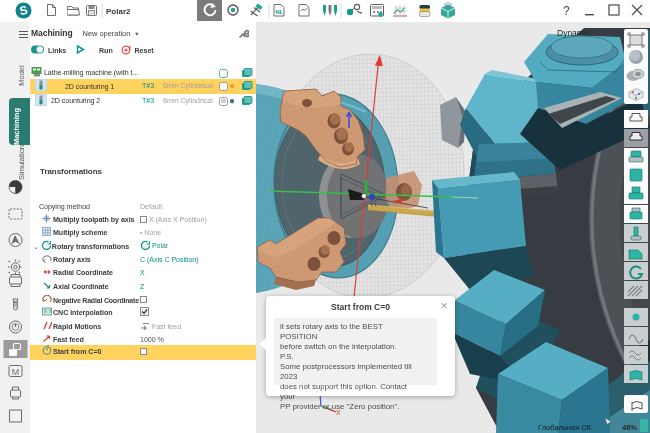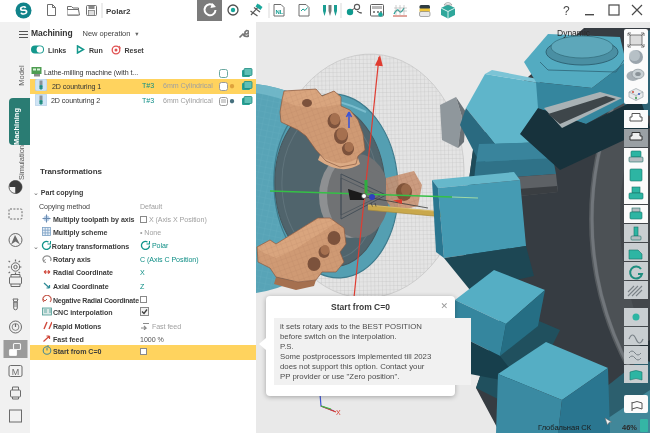--- a/index.html
+++ b/index.html
@@ -146,21 +146,21 @@
 </div>
 <div class="row" style="top:22px;height:15px;line-height:15px">
 <svg width="13" height="9" style="vertical-align:-1px;margin-left:1px">
           <rect width="13" height="8" y="0.5" rx="4" fill="#14988d"></rect>
           <circle cx="8.8" cy="4.5" r="3.2" fill="#fff"></circle>
         </svg>
 <b style="margin-left:2px">Links</b>
 <svg width="9" height="9" style="margin-left:8px;vertical-align:-1px">
           <path d="M1.5,1 l6,3.5 -6,3.5z" fill="none" stroke="#14988d" stroke-width="1.5"></path>
         </svg>
-<b style="margin-left:2px">Run</b>
+<b style="margin-left:12px">Run</b>
 <svg width="10" height="10" style="margin-left:6px;vertical-align:-2px">
           <circle cx="5" cy="5" r="3.8" fill="none" stroke="#e05252" stroke-width="1.3"></circle>
           <circle cx="5" cy="5" r="1.5" fill="#e05252"></circle>
           <path d="M8,1 l1.5,2.5" stroke="#e05252" stroke-width="1.2"></path>
         </svg>
 <b style="margin-left:2px">Reset</b>
 </div>
 
 <div class="row" style="top:44px;height:13px">
 <svg width="11" height="11" style="margin-left:1px;vertical-align:-2px">
@@ -178,21 +178,21 @@
           <rect x="3" y="0.5" width="8" height="7" rx="1" fill="#5fc0b6" stroke="#1d8a7f" stroke-width=".8"></rect>
         </svg>
 </div>
 <div class="row hl" style="top:57px;height:14.5px;line-height:14.5px">
 <svg width="12" height="12" style="margin-left:5px;vertical-align:-2.5px">
           <rect x="0" y="0" width="12" height="12" rx="2" fill="#cfe4f5" stroke="#a8c4de" stroke-width="0.6"></rect>
           <rect x="4.5" y="1.5" width="3" height="4.5" fill="#8a9298"></rect>
           <path d="M4.5,6 h3 v3.5 l-1.5,1.5 -1.5,-1.5 z" fill="#2d9a8c"></path>
           <path d="M4.5,7.5 h3 m-3,1.5 h3" stroke="#1d7a6e" stroke-width="0.6"></path>
         </svg>
-<span style="margin-left:3px;color:#333">2D counturing 1</span>
+<span style="margin-left:16px;color:#333">2D counturing 1</span>
 <span class="teal" style="position:absolute;left:112px">T#3</span>
 <span class="gray" style="position:absolute;left:133px">6mm Cylindrical</span>
 <svg width="9" height="9" style="position:absolute;left:189px;top:3px">
           <rect x="0.5" y="0.5" width="8" height="8" rx="2" fill="#fff" stroke="#9a9a9a"></rect>
         </svg>
 <span style="position:absolute;left:199px;top:0;color:#dfa23c;font-size:10px">●</span>
 <svg width="12" height="11" style="position:absolute;left:211px;top:2px">
           <rect x="1" y="2" width="8" height="7" rx="1" fill="#27a094"></rect>
           <rect x="3" y="0.5" width="8" height="7" rx="1" fill="#5fc0b6" stroke="#1d8a7f" stroke-width=".8"></rect>
         </svg>
@@ -212,21 +212,20 @@
           <path d="M2,3 h5 m-5,2 h5" stroke="#8a8a8a" stroke-width=".8"></path>
         </svg>
 <span style="position:absolute;left:199px;top:0;color:#46707e;font-size:10px">●</span>
 <svg width="12" height="11" style="position:absolute;left:211px;top:2px">
           <rect x="1" y="2" width="8" height="7" rx="1" fill="#27a094"></rect>
           <rect x="3" y="0.5" width="8" height="7" rx="1" fill="#5fc0b6" stroke="#1d8a7f" stroke-width=".8"></rect>
         </svg>
 </div>
 
 <div class="row" style="top:143px"><b style="margin-left:10px;font-size:8px;color:#3a3a3a">Transformations</b></div>
-<div class="row" style="top:165px"><span style="margin-left:3px;color:#666">⌄</span> <b>Part copying</b></div>
 <div class="row" style="top:179px"><span style="margin-left:9px;color:#3e3e3e;font-weight:normal">Copying method</span><span class="val gray">Default</span></div>
 <div class="row" style="top:192px"><span class="ricon" style="margin-left:12px"><svg width="9" height="9">
             <circle cx="4.5" cy="4.5" r="3" fill="#b8cfe8"></circle>
             <path d="M4.5,0.5 v8 M0.5,4.5 h8" stroke="#6b8bb0" stroke-width="1"></path>
           </svg></span><b>Multiply toolpath by axis</b><span class="val"><span class="cbx"></span><span class="gray" style=""> X (Axis X Position)</span></span></div>
 <div class="row" style="top:205px"><span class="ricon" style="margin-left:12px"><svg width="9" height="9">
             <rect x="0.5" y="0.5" width="8" height="8" fill="#e8f0f8" stroke="#7aa0c4" stroke-width=".8"></rect>
             <path d="M3.2,0.5 v8 M5.9,0.5 v8 M0.5,3.2 h8 M0.5,5.9 h8" stroke="#7aa0c4" stroke-width=".8"></path>
           </svg></span><b>Multiply scheme</b><span class="val gray">•&nbsp;None</span></div>
 <div class="row" style="top:218px"><span style="margin-left:3px;color:#666">⌄</span> <span class="ricon"><svg width="10" height="10">
@@ -476,21 +475,21 @@
 <path d="M630,380 v-8 q6,-3 12,0 v8 q-6,-3 -12,0 z" fill="#2db5a3" stroke="#17746a" stroke-width="0.6"></path>
 <path d="M632,411 v-9 m0,1 q5,-3 10,0 v6 q-5,-3 -10,0" fill="none" stroke="#555" stroke-width="1"></path>
 </g>
 </svg>
 </div>
 
 <div id="tooltip" style="position:absolute;left:266px;top:296px;width:189px;height:100px;background:#fff;border-radius:4px;box-shadow:0 1px 5px rgba(0,0,0,.3);z-index:5">
 <div style="position:absolute;left:-7px;top:42px;width:0;height:0;border-top:6px solid transparent;border-bottom:6px solid transparent;border-right:7px solid #fff"></div>
 <div style="text-align:center;font-size:8.5px;font-weight:bold;color:#3a3a3a;margin-top:6px">Start from C=0</div>
 <div style="position:absolute;right:7px;top:5px;color:#999;font-size:9px">✕</div>
-<div style="position:absolute;left:8px;top:22px;width:197px;height:67px;background:#f1f1f1;font-size:7.8px;color:#4c4c4c;line-height:10px;padding:4px 16px 0 6px">
+<div style="position:absolute;left:8px;top:22px;width:163px;height:67px;background:#f1f1f1;font-size:7.8px;color:#4c4c4c;line-height:10px;padding:4px 16px 0 6px">
 it sets rotary axis to the BEST POSITION<br>
 before switch on the interpolation.<br>
 P.S.<br>
 Some postprocessors implemented till 2023<br>
 does not support this option. Contact your<br>
 PP provider or use "Zero position".
 </div>
 </div>
 </div>
 

